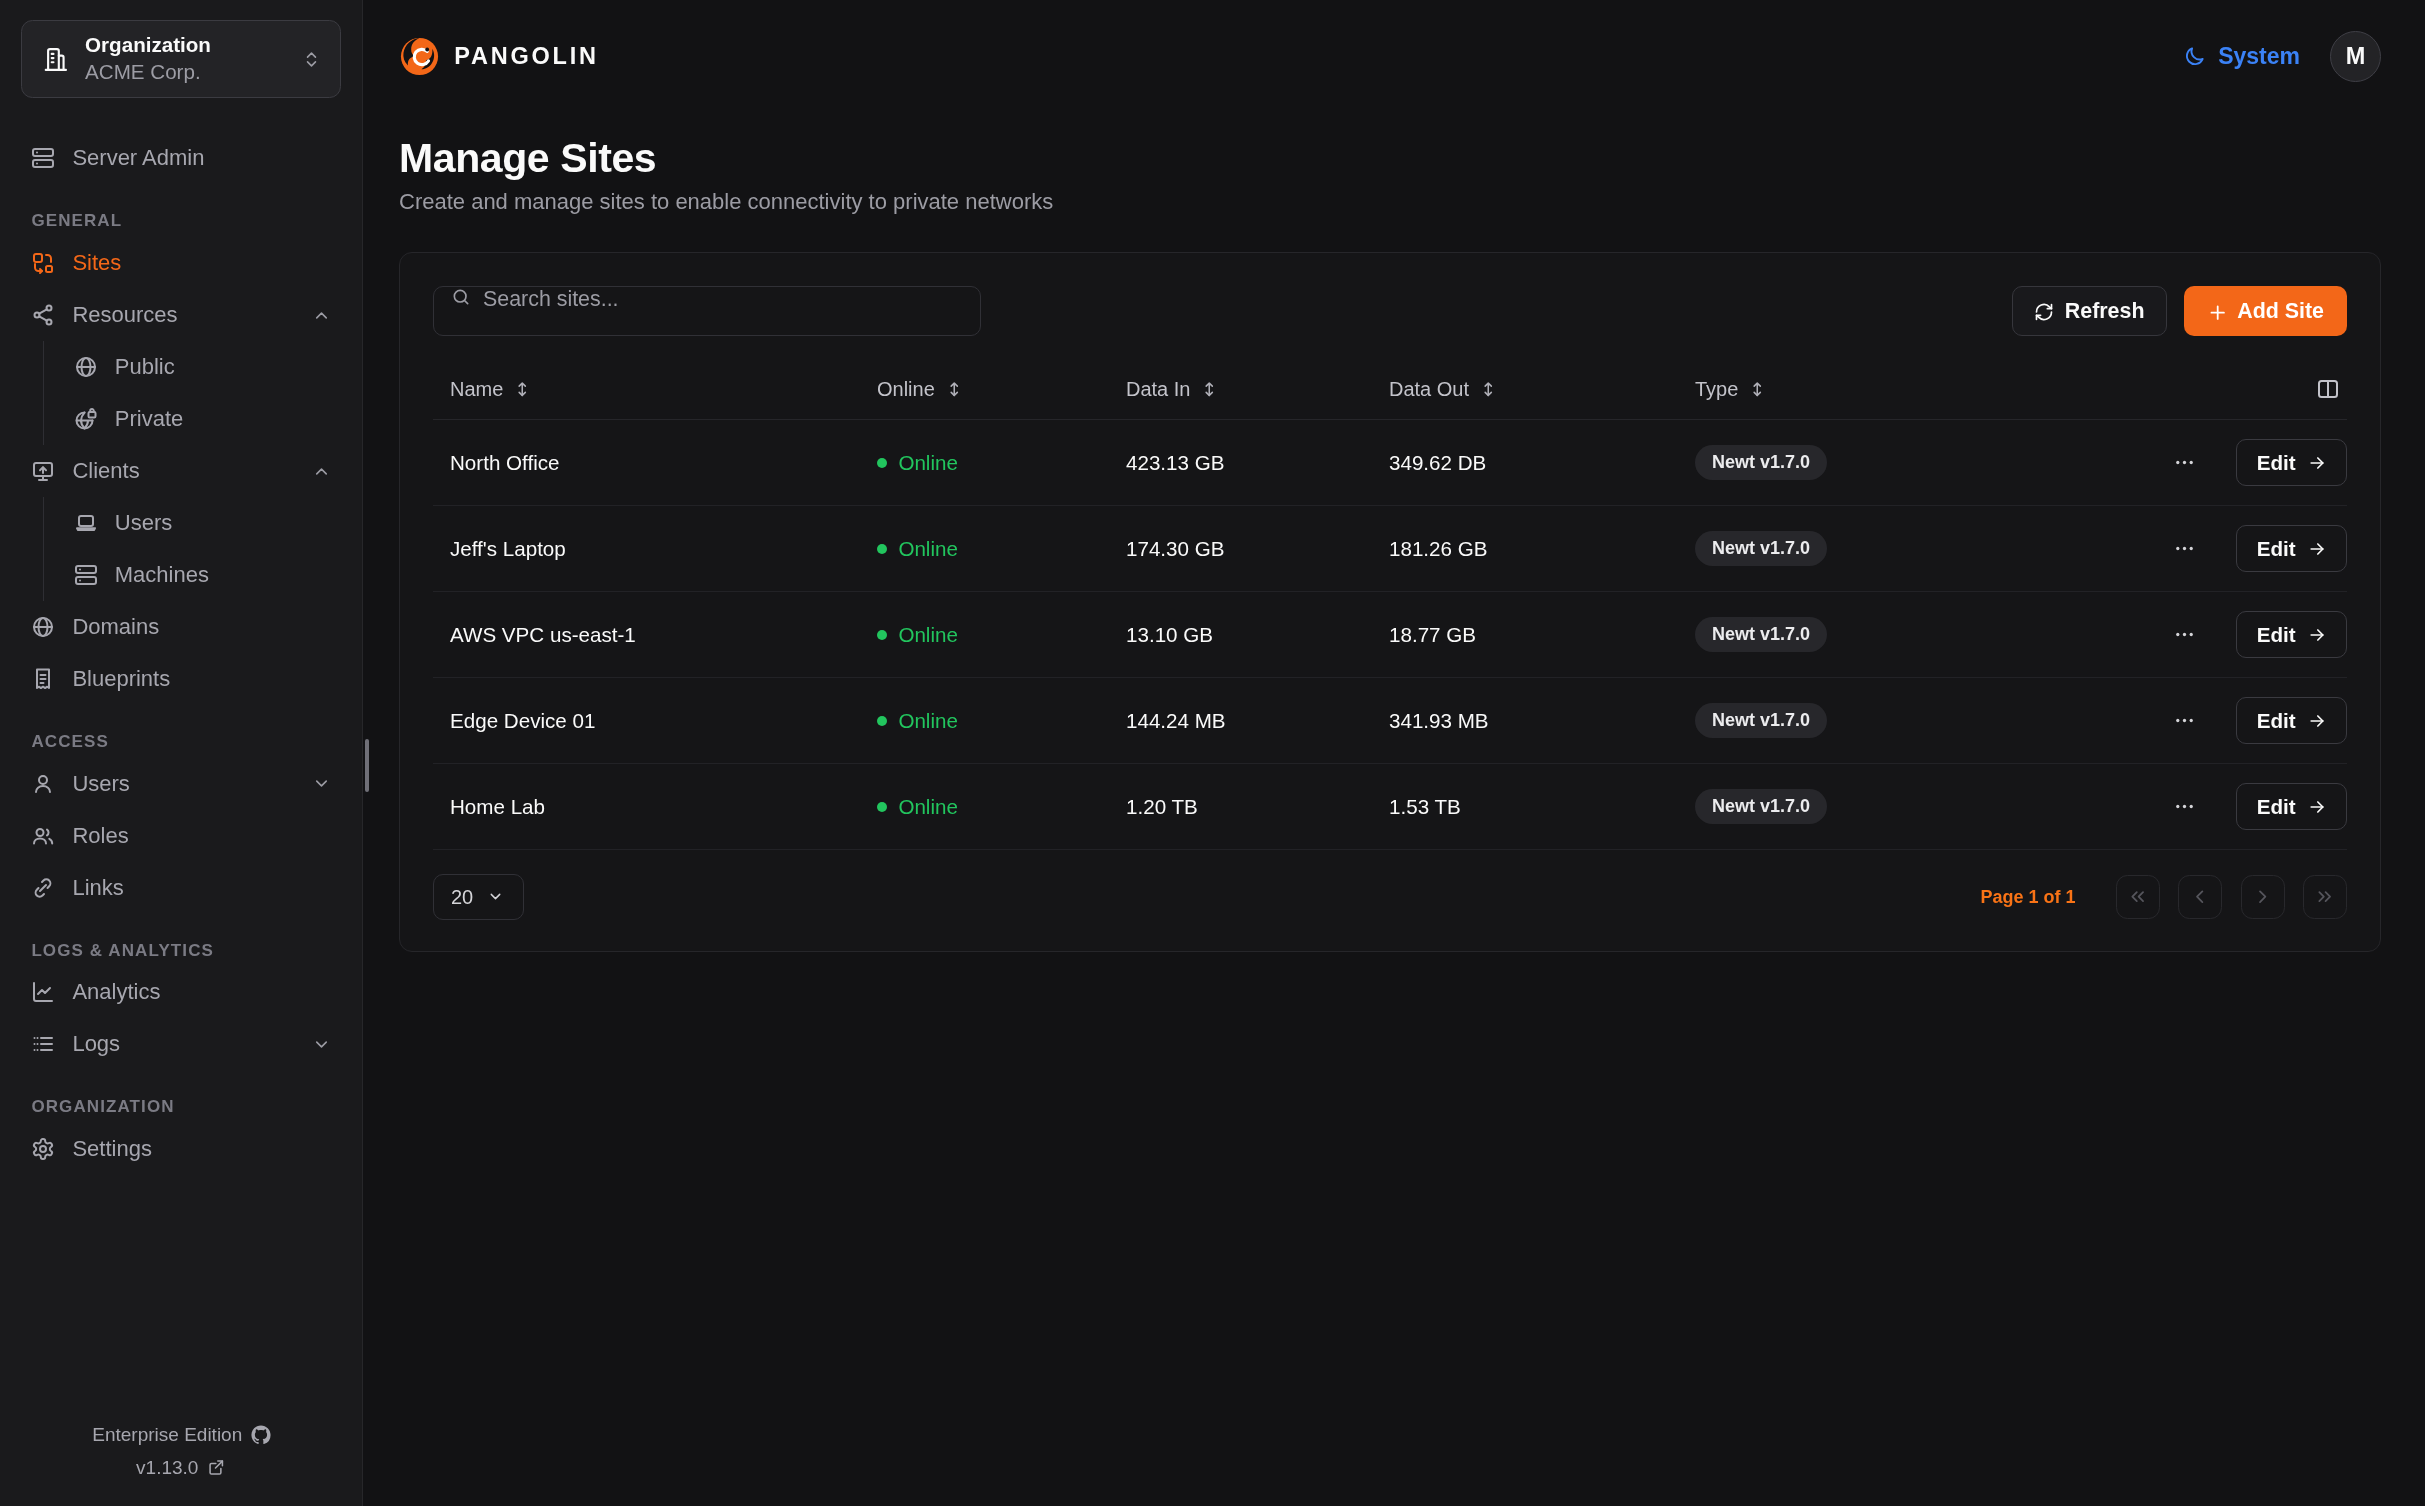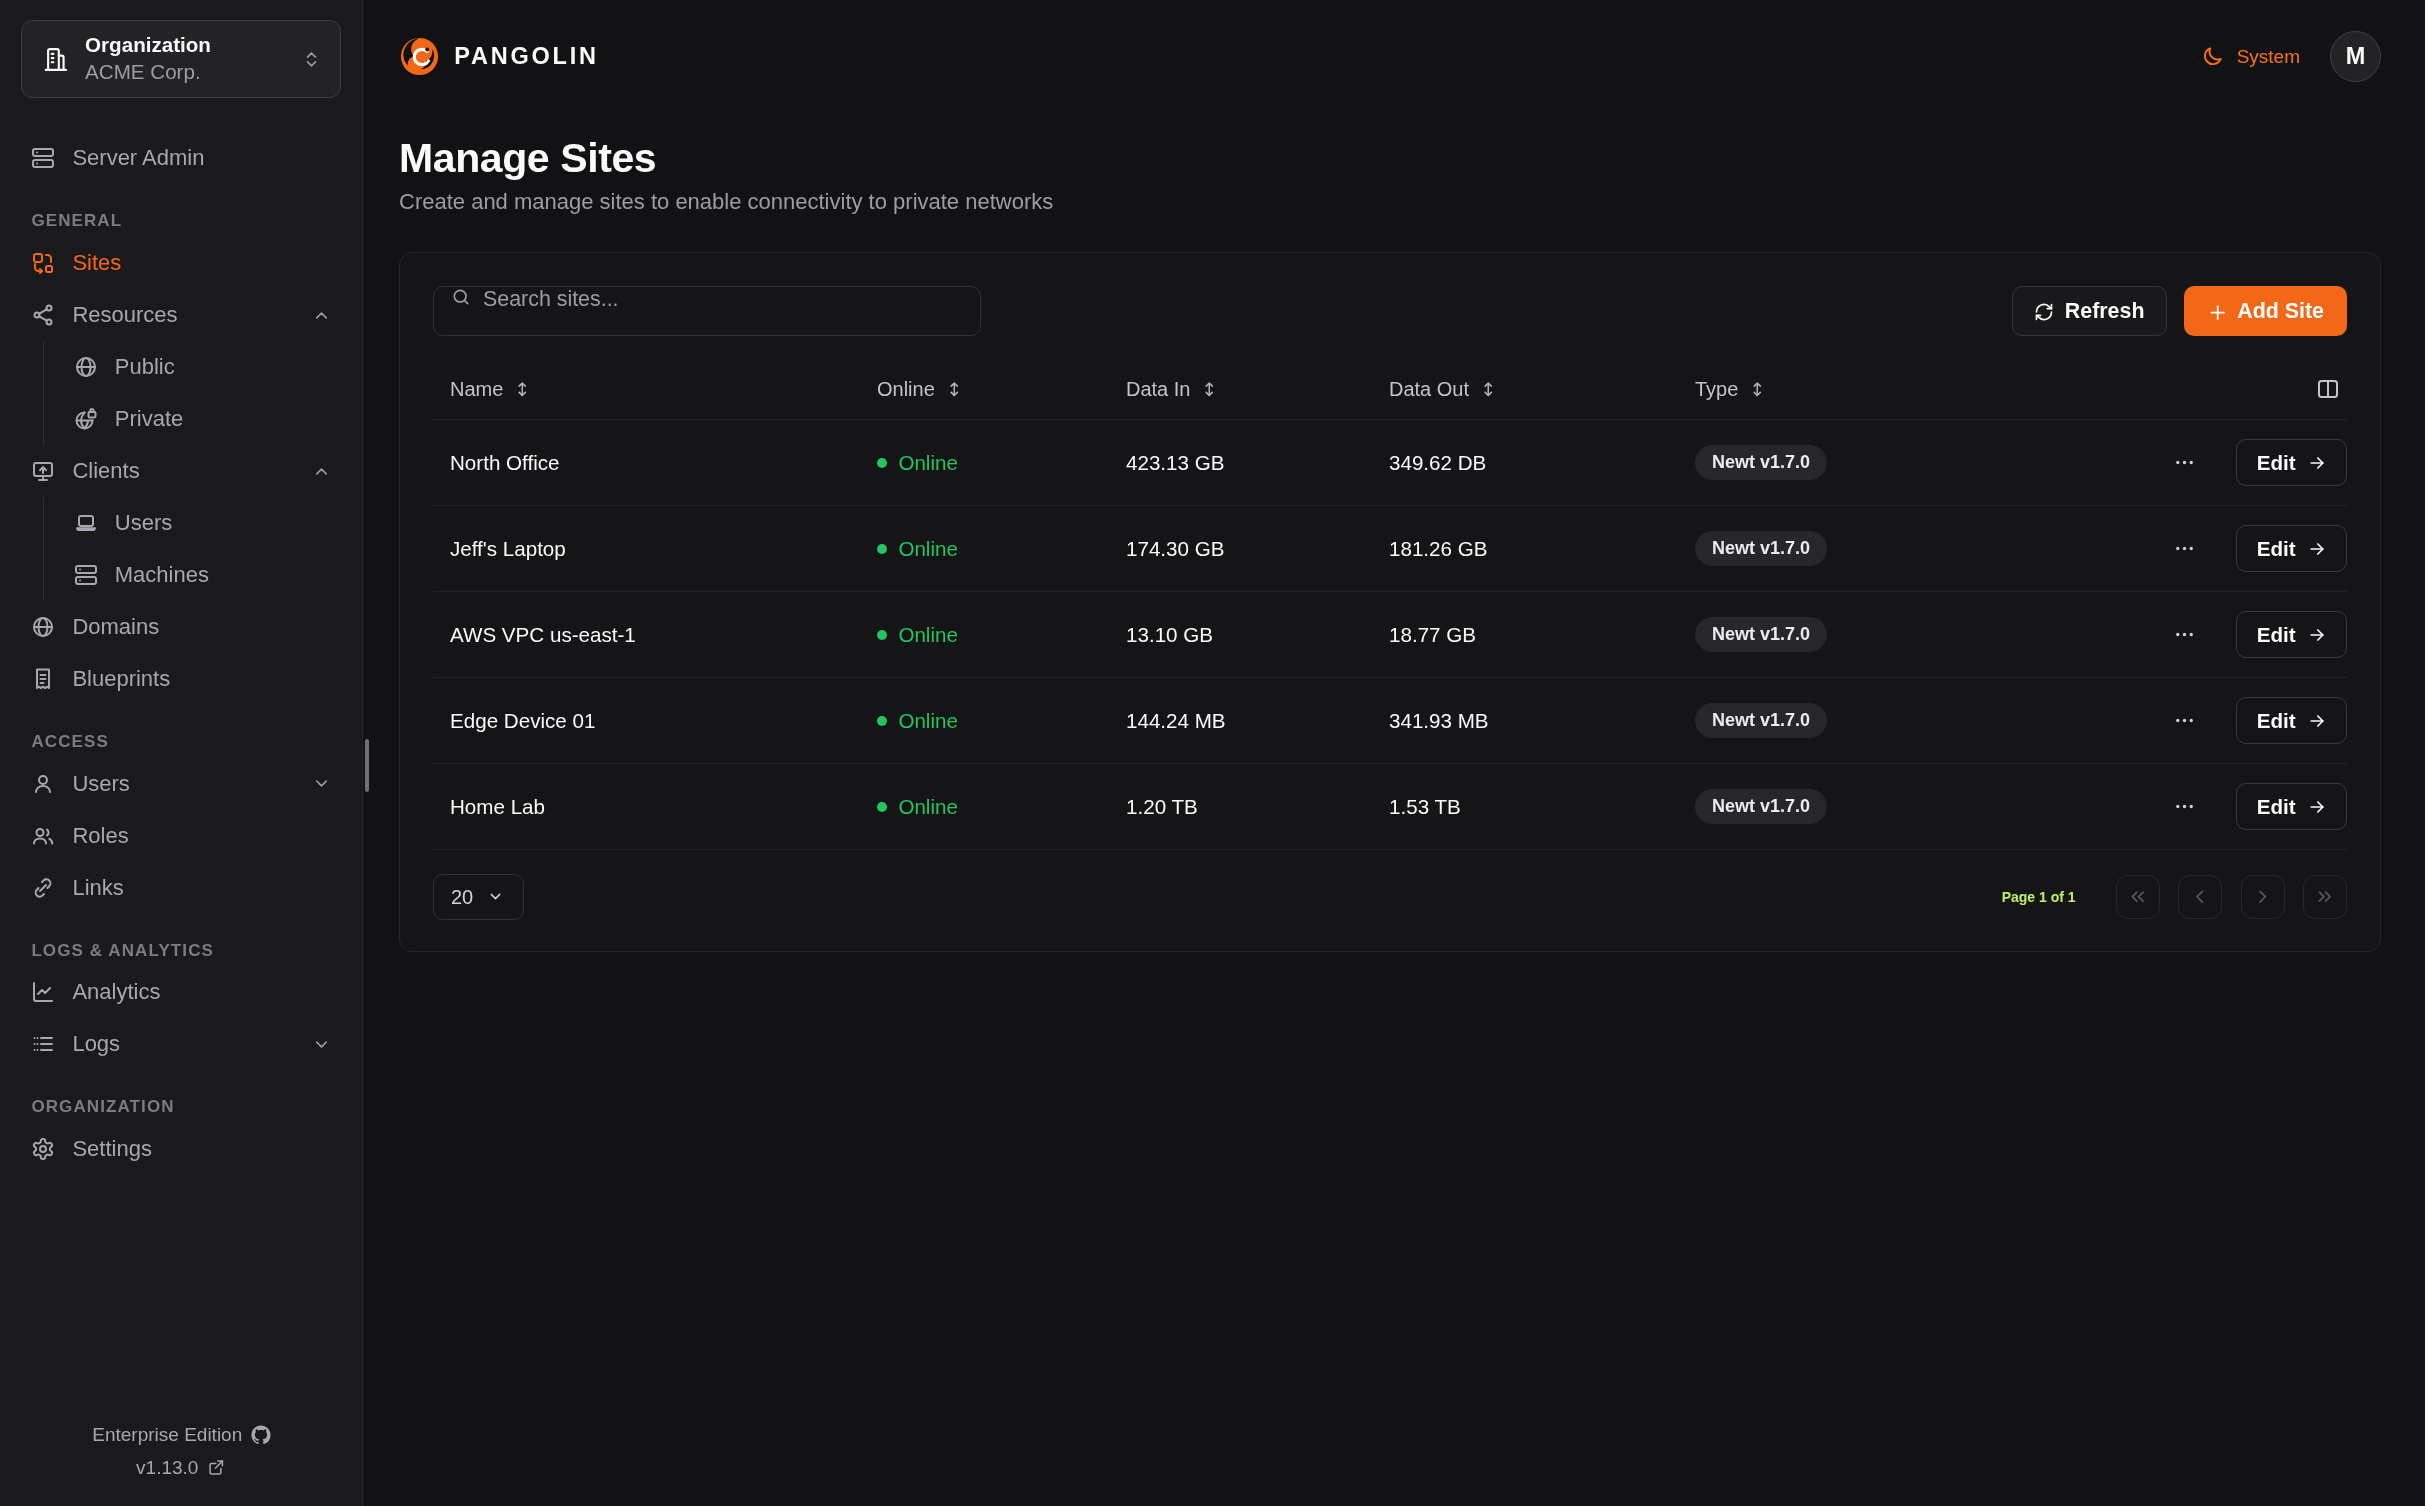--- a/index.html
+++ b/index.html
@@ -57,22 +57,22 @@
   }
 
   
   .main { flex:1; padding:31px 45px 0 36px; display:flex; flex-direction:column; }
   .main-header { display:flex; align-items:center; justify-content:space-between; height:51px; }
   .logo { display:flex; align-items:center; gap:14.2px; }
   .logo-mark { width:41px; height:41px; }
   .logo-text { font-size:23.5px; font-weight:700; letter-spacing:2.8px; }
   .header-right { display:flex; align-items:center; gap:30px; }
   .theme-toggle {
-    display:flex; align-items:center; gap:11.4px; font-size:19px; font-weight:400;
-    color:#f97316; background:none; border:none; cursor:pointer; font-family:inherit;
+    display:flex; align-items:center; gap:11.4px; font-size:23px; font-weight:700;
+    color:#3b82f6; background:none; border:none; cursor:pointer; font-family:inherit;
   }
   .avatar {
     width:51px; height:51px; border-radius:50%; background:#232326;
     border:1.4px solid #3f3f46; display:flex; align-items:center; justify-content:center;
     font-size:23.5px; font-weight:700; color:#fafafa; cursor:pointer; font-family:inherit;
   }
 
   .page-title { margin-top:54px; font-size:41px; font-weight:800; letter-spacing:-0.4px; line-height:1.12; }
   .page-subtitle { margin-top:5.7px; font-size:22px; color:#9c9ca4; line-height:1.3; }
 
@@ -125,21 +125,21 @@
     gap:11.4px; padding:0 20px; cursor:pointer; font-family:inherit;
   }
 
   .pagination { margin-top:24px; display:flex; align-items:center; }
   .page-size {
     display:flex; align-items:center; gap:14.2px; height:46px; padding:12px 17px;
     border:1.4px solid #303036; border-radius:10px; background:transparent;
     color:#d4d4d8; font-size:20px; cursor:pointer; font-family:inherit;
   }
   .pg-right { margin-left:auto; display:flex; align-items:center; gap:18.5px; }
-  .page-label { font-size:14px; font-weight:600; color:#bef264; margin-right:21.4px; }
+  .page-label { font-size:18px; font-weight:600; color:#f97316; margin-right:21.4px; }
   .pg-btn {
     width:44px; height:44px; border:1.4px solid #28282c; border-radius:11.4px;
     background:transparent; color:#55555c; display:flex; align-items:center; justify-content:center;
     cursor:default;
   }
   svg { display:block; }
 </style>
 </head>
 <body>
 

